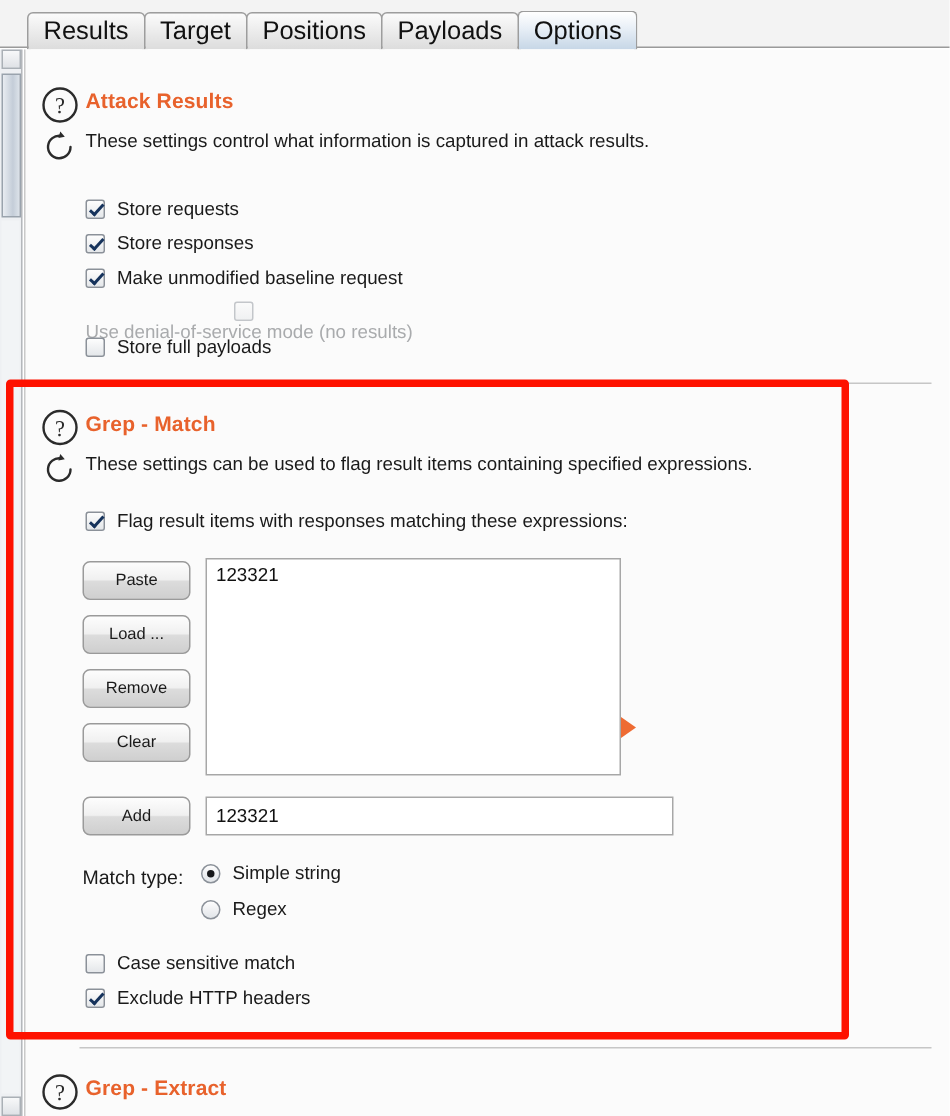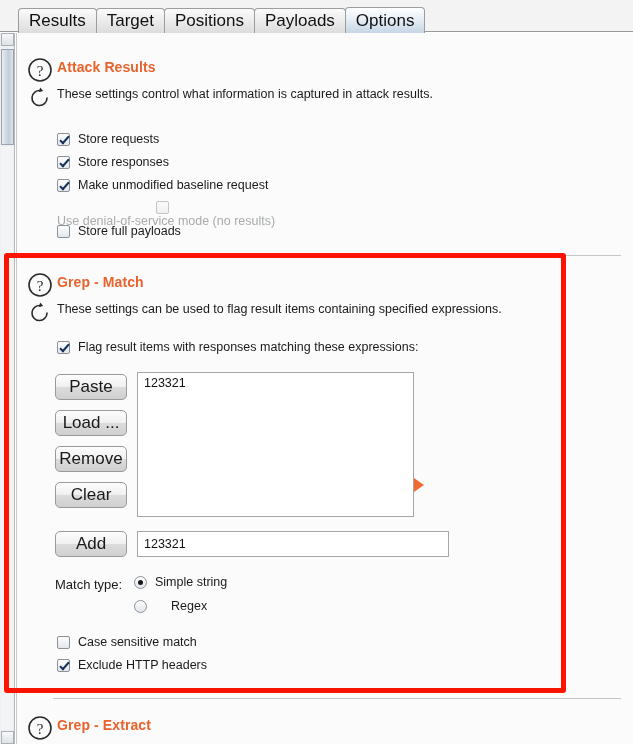--- a/index.html
+++ b/index.html
@@ -184,21 +184,21 @@
     background: #17181a;
   }
 
   
   .btn {
     position: absolute;
     width: 72px;
     height: 26px;
     line-height: 24px;
     text-align: center;
-    font-size: 17px;
+    font-size: 11px;
     color: #1a1a1a;
     background: linear-gradient(to bottom, #fdfdfd 0%, #f0f0f0 48%, #dcdcdc 52%, #cfcfcf 100%);
     border: 1px solid #9a9a9a;
     border-radius: 5px;
     box-sizing: border-box;
     white-space: nowrap;
   }
 
   
   .listbox {
@@ -367,21 +367,21 @@
 
     <div class="arrow-marker" style="left:397px; top:206px;"></div>
 
     <div class="textfield" style="left:120px; top:259px; width:312px; height:26px;" placeholder="">123321</div>
 
     <div class="matchlabel" style="left:38px; top:305px;">Match type:</div>
     <div class="cbrow" style="left:117px; top:303px;">
       <span class="radio on"></span>
       <span class="cblabel">Simple string</span>
     </div>
-    <div class="cbrow" style="left:117px; top:327px;gap:16px;">
+    <div class="cbrow" style="left:117px; top:327px;">
       <span class="radio"></span>
       <span class="cblabel">Regex</span>
     </div>
 
     <div class="cbrow" style="top:363px;">
       <span class="cbox"></span>
       <span class="cblabel">Case sensitive match</span>
     </div>
     <div class="cbrow" style="top:386px;">
       <span class="cbox checked"></span>

